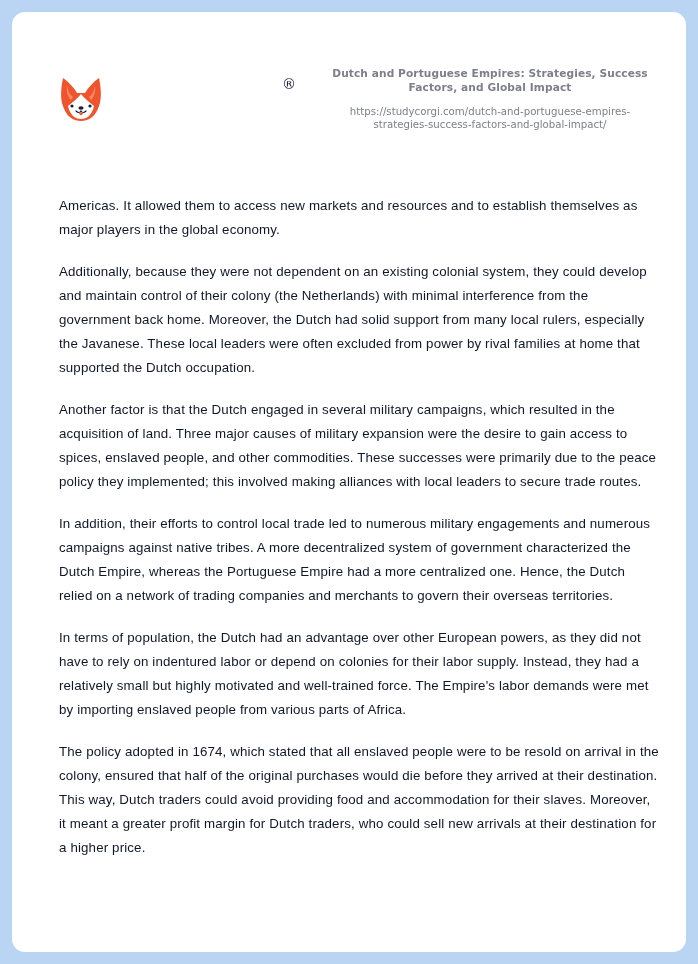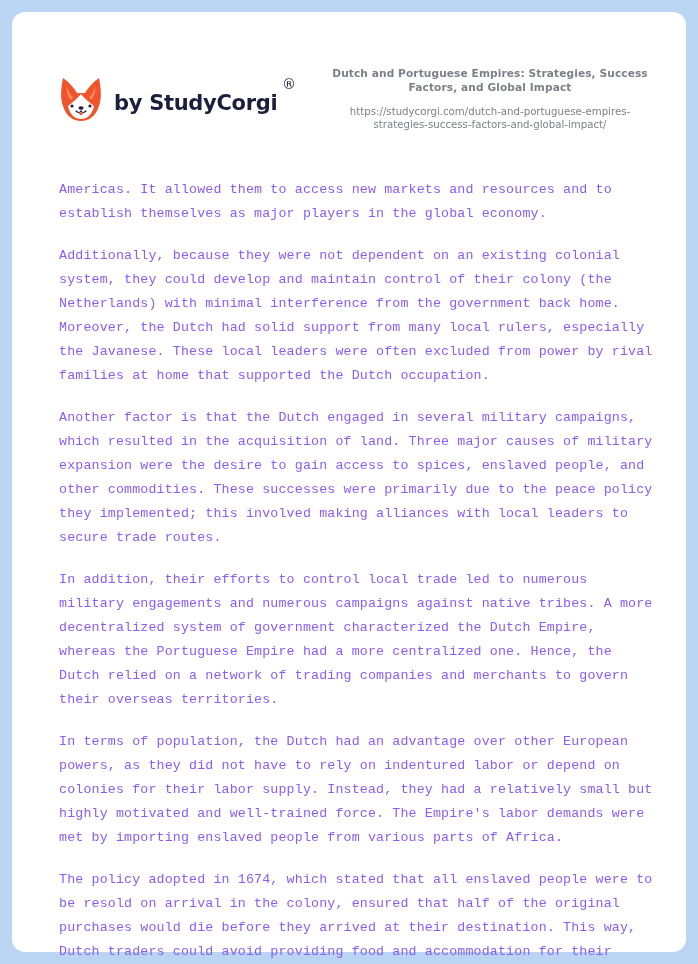--- a/index.html
+++ b/index.html
@@ -81,25 +81,25 @@
       line-height: 13px;
       color: #7d7f8a;
     }
     .content {
       position: absolute;
       left: 47px;
       top: 166px;
       width: 600px;
     }
     .content p {
-      margin: 0 0 18px 0;
-      font-family: Liberation Mono, monospace;
+      margin: 16px 0 18px 0;
+      font-family: Liberation Sans, sans-serif;
       font-size: 13.3px;
       line-height: 24px;
-      color: #8b5cf6;
+      color: #0f172a;
       letter-spacing: 0.15px;
     }
   </style>
 </head>
 <body>
 
 <div class="card">
   <div class="header">
     <div class="logo">
       <svg class="logo-icon" viewBox="0 0 42 46" xmlns="http://www.w3.org/2000/svg">
@@ -113,21 +113,20 @@
 
         <circle cx="12" cy="30" r="1.6" fill="#1c1f3c"></circle>
         <circle cx="30" cy="30" r="1.6" fill="#1c1f3c"></circle>
 
         <ellipse cx="21" cy="32" rx="2.6" ry="1.8" fill="#1c1f3c"></ellipse>
 
         <path d="M16 35 C18 37 20 37 21 35 C22 37 24 37 26 35" stroke="#1c1f3c" stroke-width="1.2" fill="none" stroke-linecap="round"></path>
 
         <path d="M19 36.5 C19 40 23 40 23 36.5 Z" fill="#f0542d"></path>
       </svg>
-      <span class="logo-text">by StudyCorgi</span>
       <span class="logo-reg">®</span>
     </div>
 
     <div class="doc-meta">
       <div class="doc-title">Dutch and Portuguese Empires: Strategies, Success Factors, and Global Impact</div>
       <div class="doc-url">https://studycorgi.com/dutch-and-portuguese-empires-strategies-success-factors-and-global-impact/</div>
     </div>
   </div>
 
   <div class="content">

